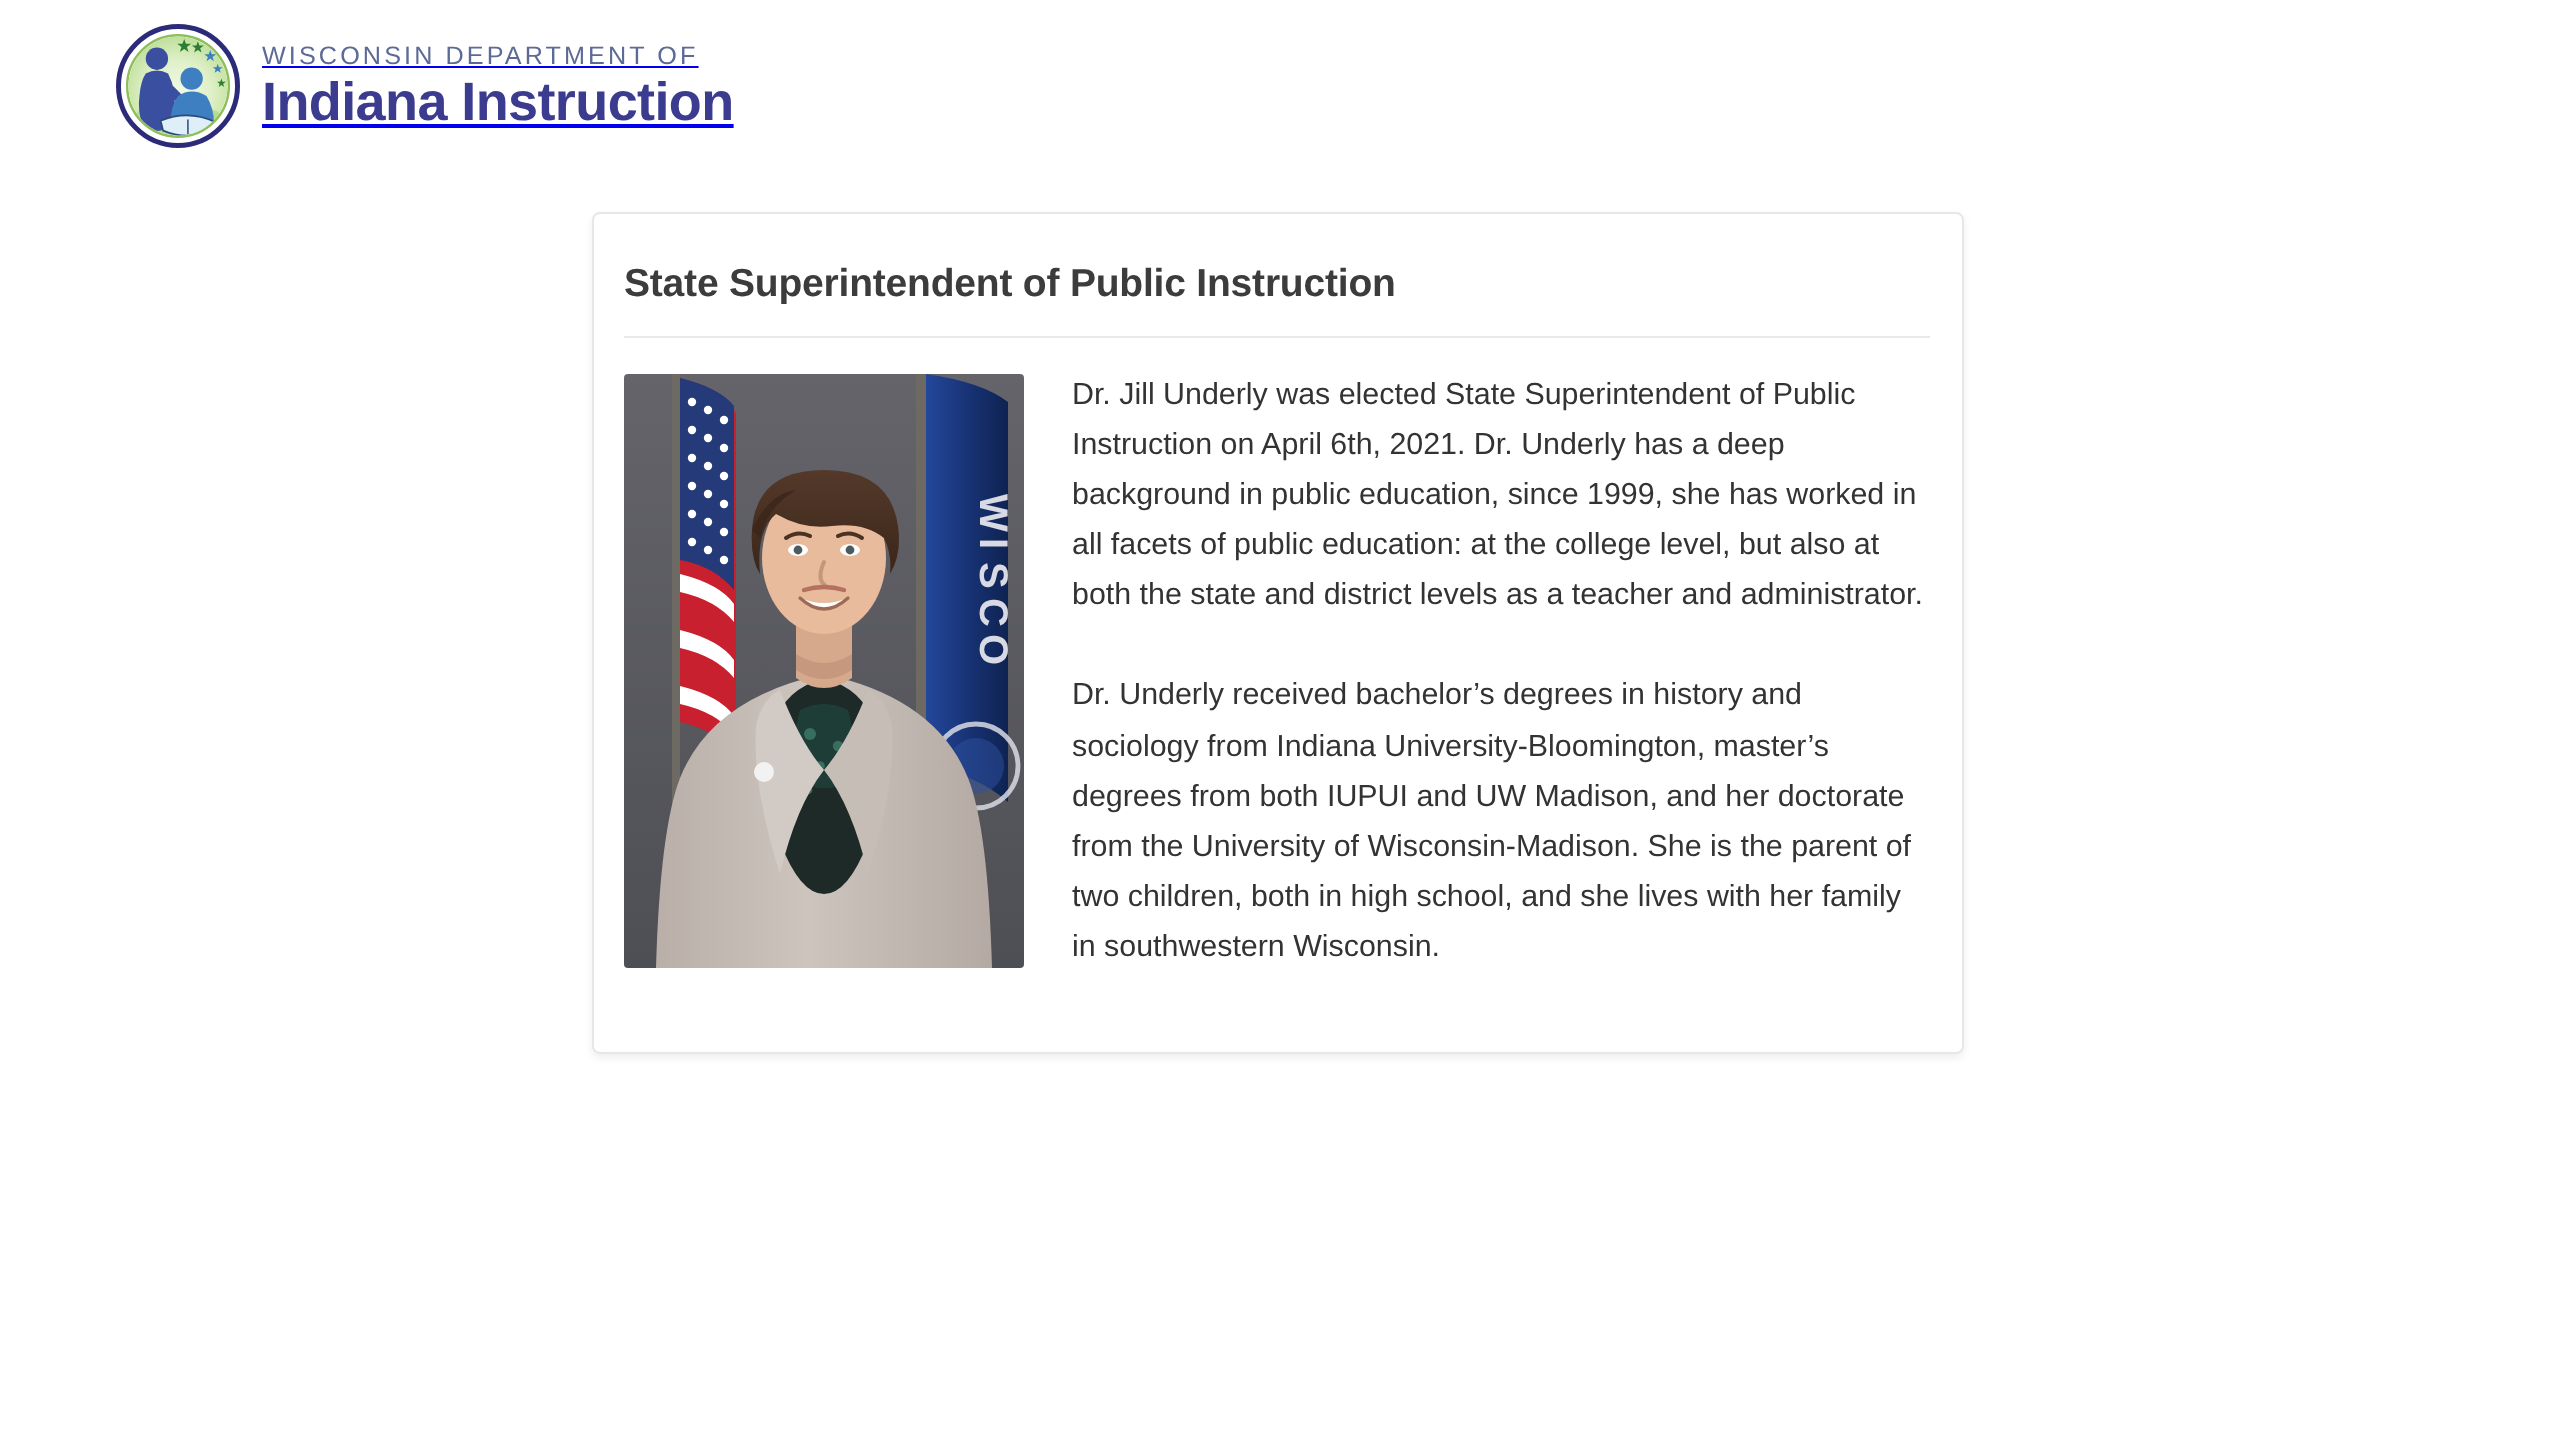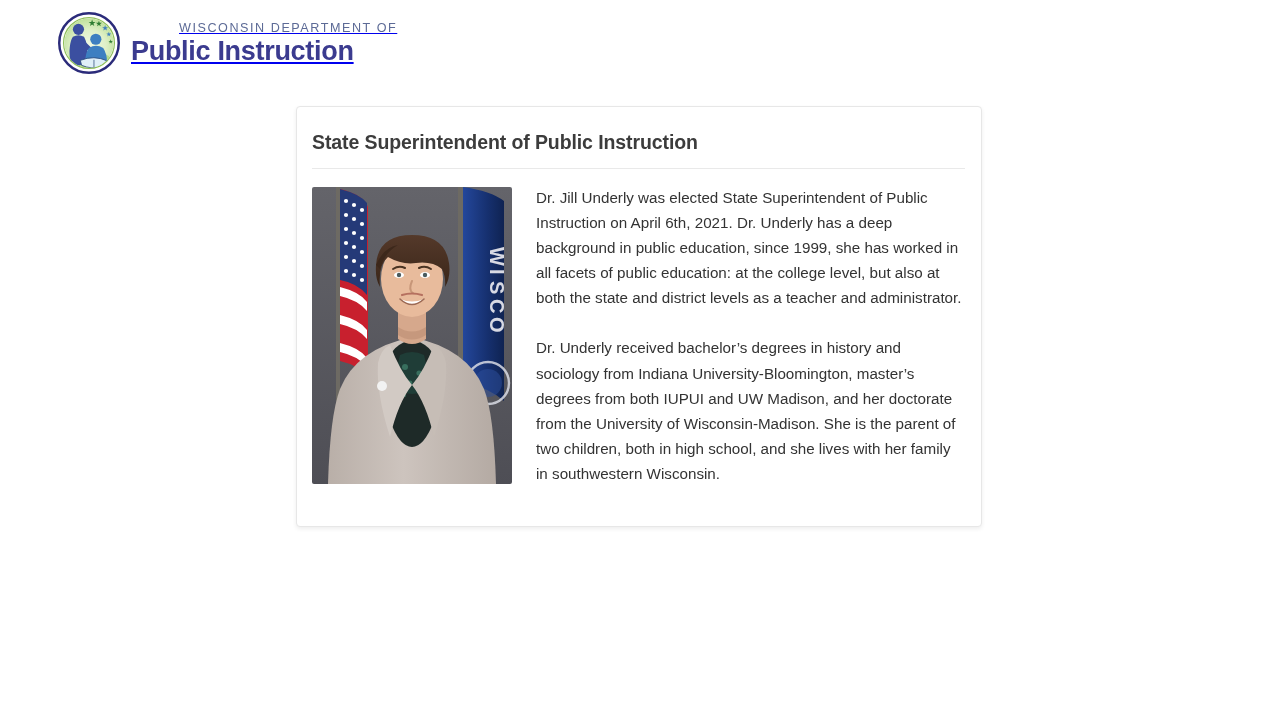--- a/index.html
+++ b/index.html
@@ -39,21 +39,20 @@
     justify-content: center;
     margin-top: 2px;
   }
   .wordmark-top {
     font-size: 12.6px;
     letter-spacing: 1.55px;
     color: #5c6a96;
     font-weight: 400;
     line-height: 1.05;
     white-space: nowrap;
-    margin-left: 48px;
   }
   .wordmark-main {
     font-size: 27px;
     font-weight: 700;
     color: #3b3b8f;
     line-height: 1.12;
     letter-spacing: -0.3px;
     white-space: nowrap;
     margin-top: 1px;
   }
@@ -152,21 +151,21 @@
           <polygon points="82,32 83,34.8 86,34.8 83.6,36.6 84.5,39.4 82,37.7 79.5,39.4 80.4,36.6 78,34.8 81,34.8"></polygon>
         </g>
         <g fill="#2e7d32">
           <polygon points="85,44 85.9,46.6 88.6,46.6 86.4,48.2 87.2,50.8 85,49.2 82.8,50.8 83.6,48.2 81.4,46.6 84.1,46.6"></polygon>
         </g>
       </g>
     </svg>
 
     <span class="wordmark">
       <span class="wordmark-top">WISCONSIN DEPARTMENT OF</span>
-      <span class="wordmark-main">Public Instruction</span>
+      <span class="wordmark-main">Indiana Instruction</span>
     </span>
   </a>
 </header>
 
 <main class="card-wrap">
   <section class="card">
 
     <h1 class="card-title">State Superintendent of Public Instruction</h1>
     <hr class="title-divider">
 

